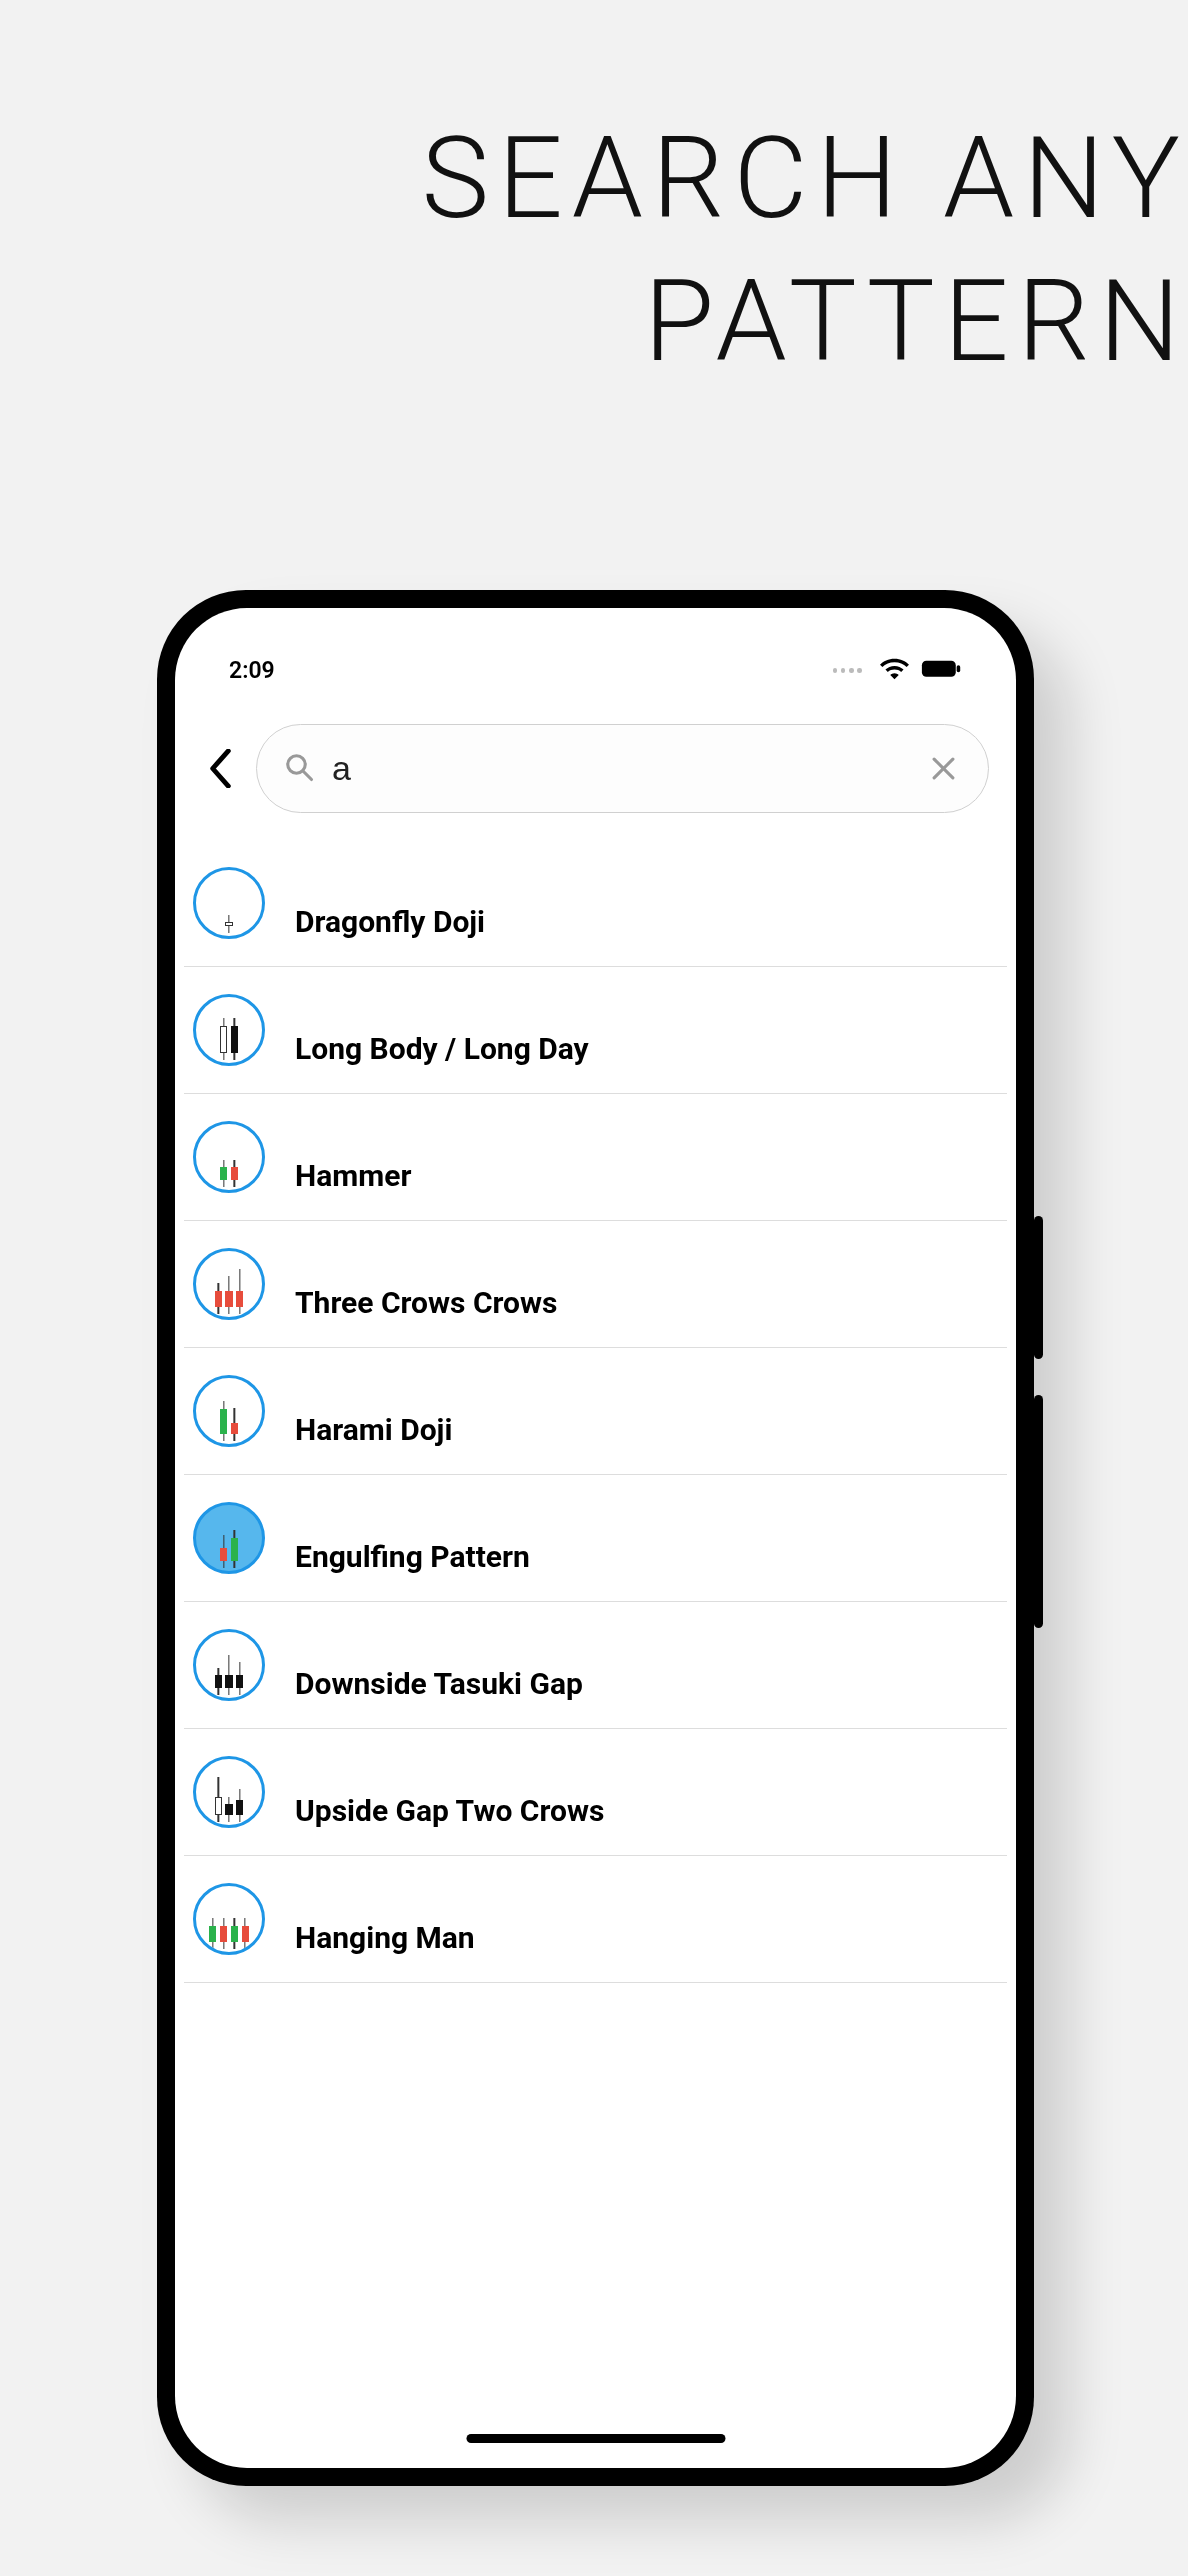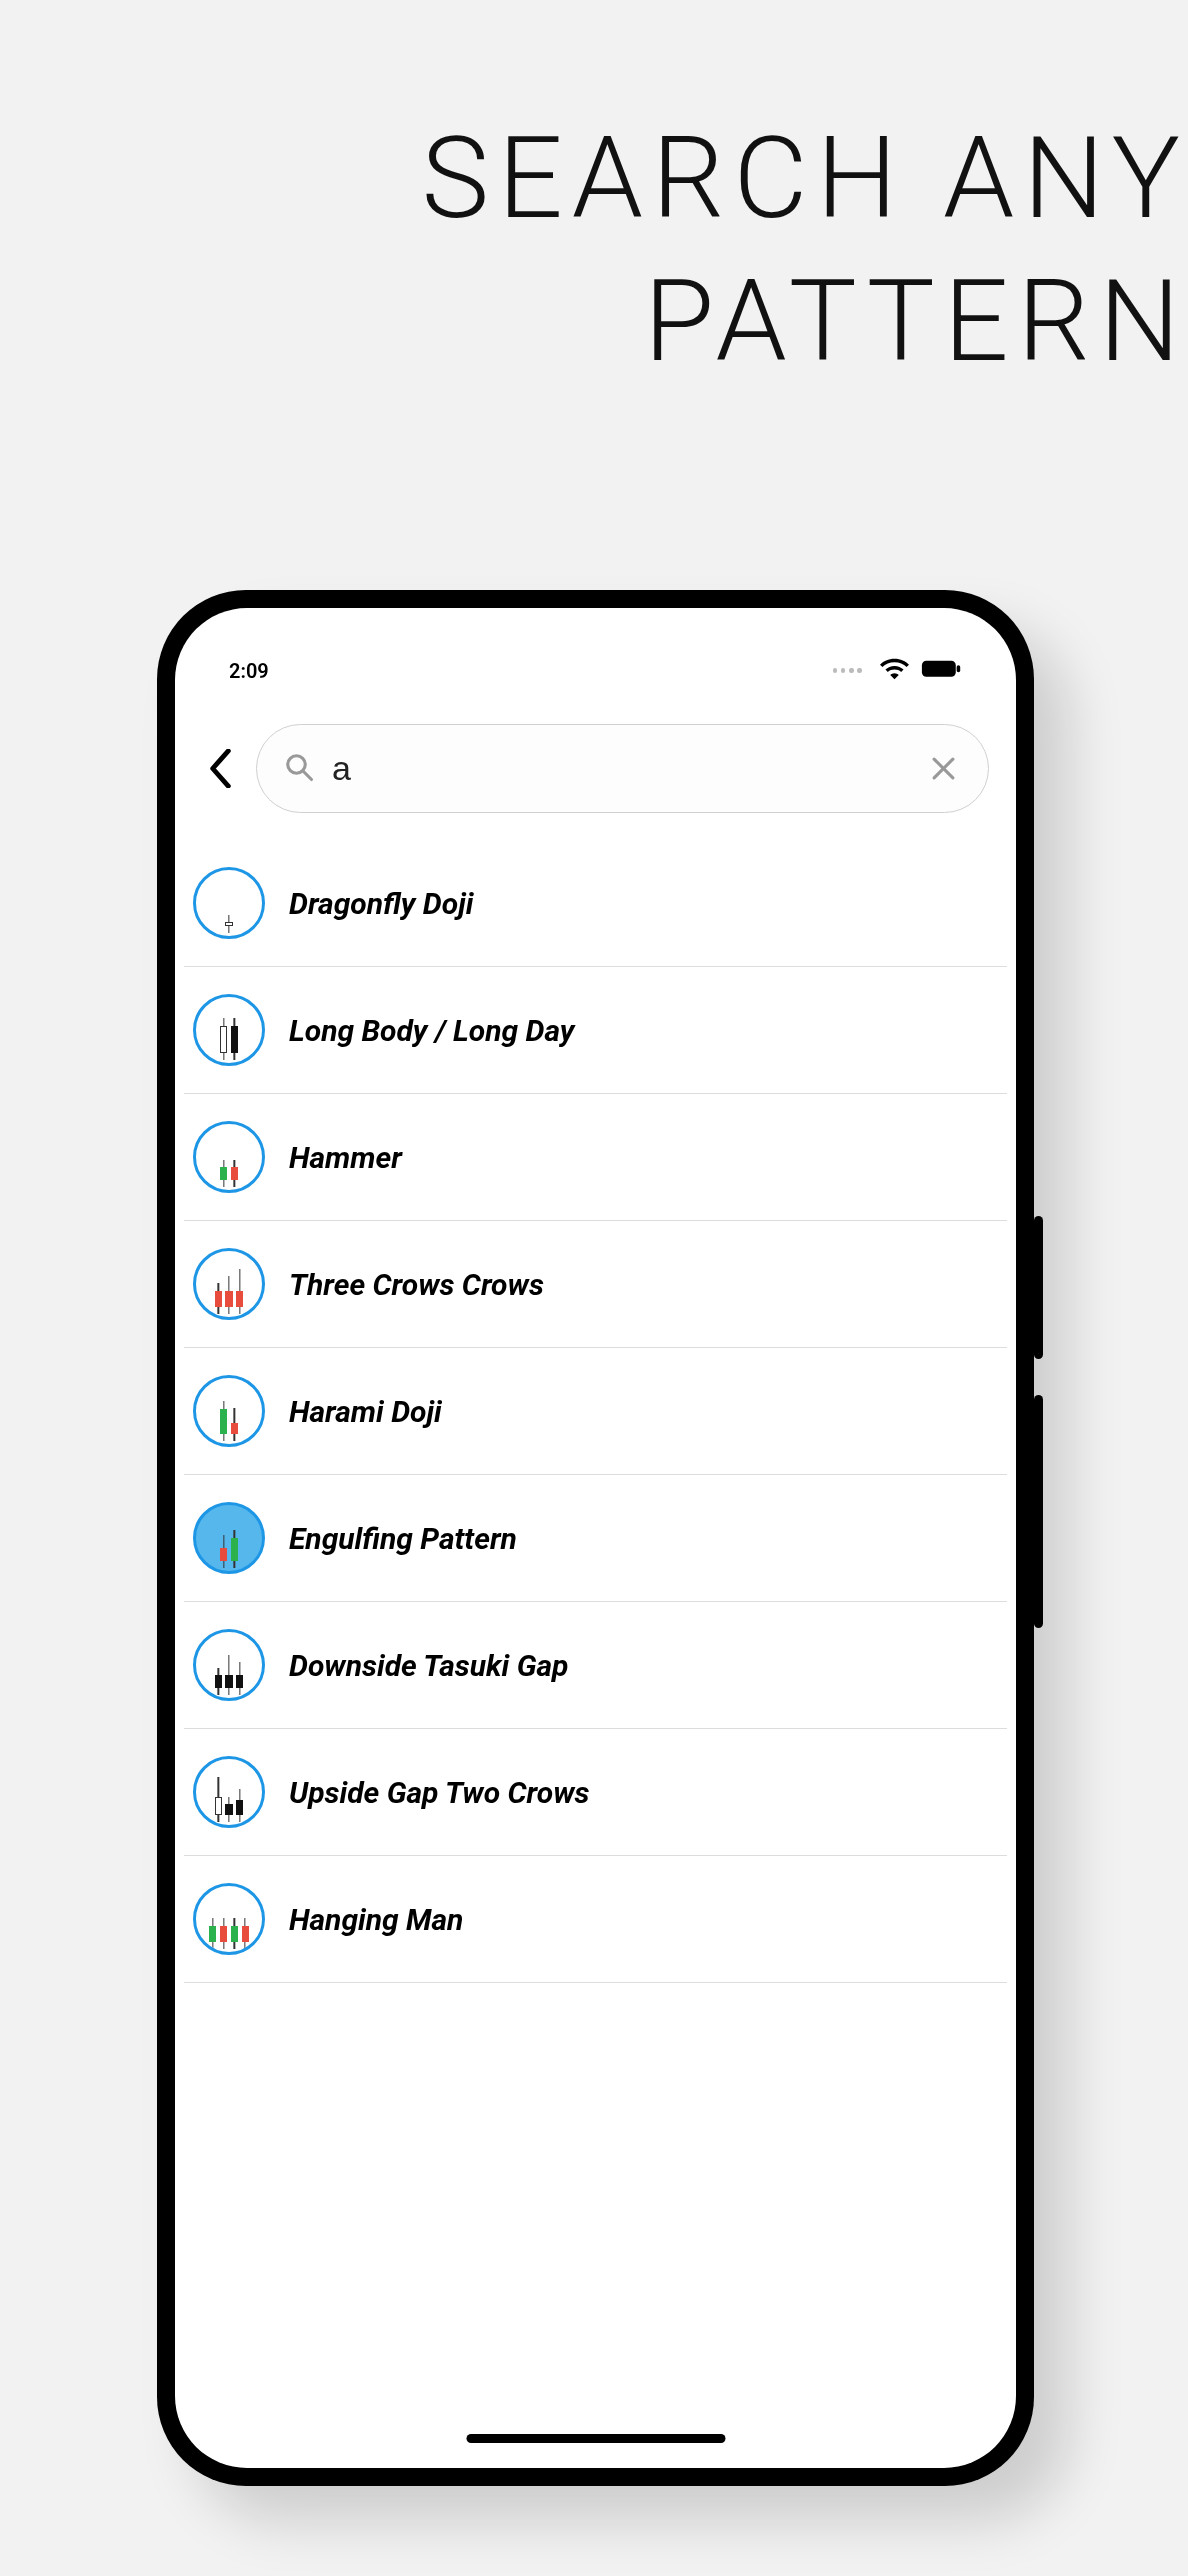--- a/index.html
+++ b/index.html
@@ -67,21 +67,21 @@
 
   
   .status-bar {
     display: flex;
     justify-content: space-between;
     align-items: center;
     padding: 36px 54px 9px 54px;
     height: 98px;
   }
   .status-time {
-    font-size: 20px;
+    font-size: 23px;
     font-weight: 600;
     color: #000;
   }
   .status-icons {
     display: flex;
     align-items: center;
     gap: 12.5px;
   }
   .signal-dots {
     display:flex;
@@ -139,26 +139,25 @@
     cursor:pointer;
   }
   .clear-btn svg { width: 25px; height: 25px; }
 
   
   .results {
     padding: 9px 9px 0 9px;
   }
   .result-item {
     display: flex;
-    align-items: center;
-    gap: 24px;
+    align-items: flex-end;
+    gap: 30px;
     padding: 27px 9px 27px 9px;
     border-bottom: 0.9px solid #ddd;
     cursor:pointer;
-    font-style:italic;
   }
   .result-icon {
     width: 72px;
     height: 72px;
     border: 3.6px solid #1e96e6;
     border-radius: 50%;
     background: #fff;
     flex-shrink: 0;
     display:flex;
     align-items:center;

